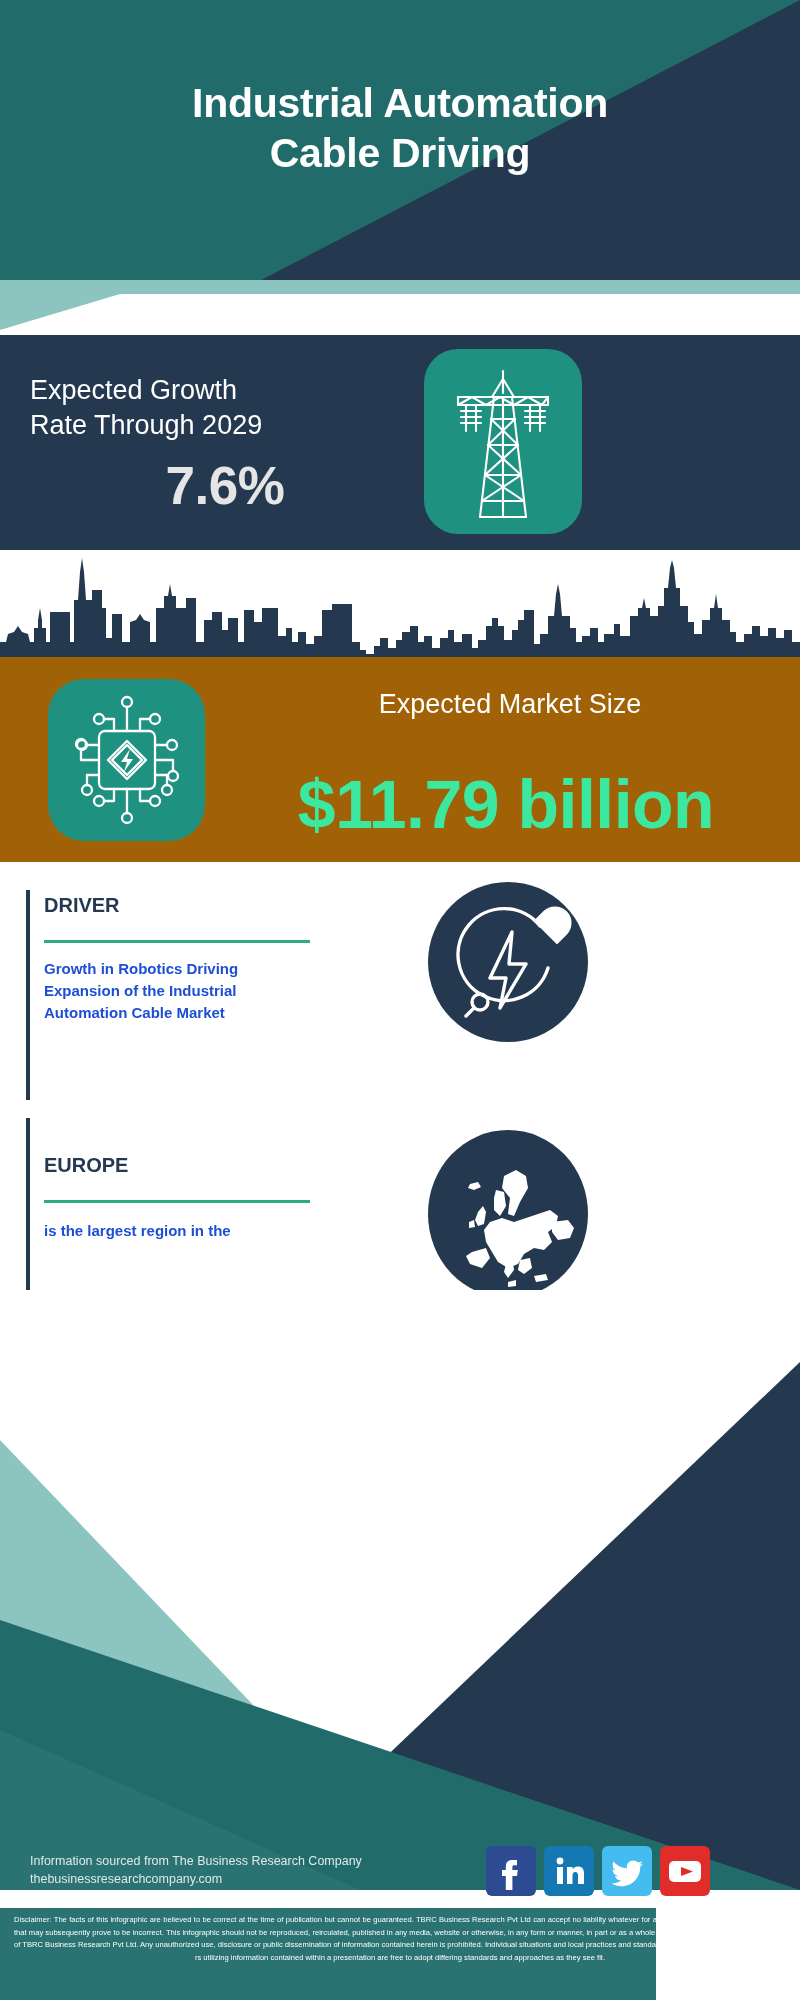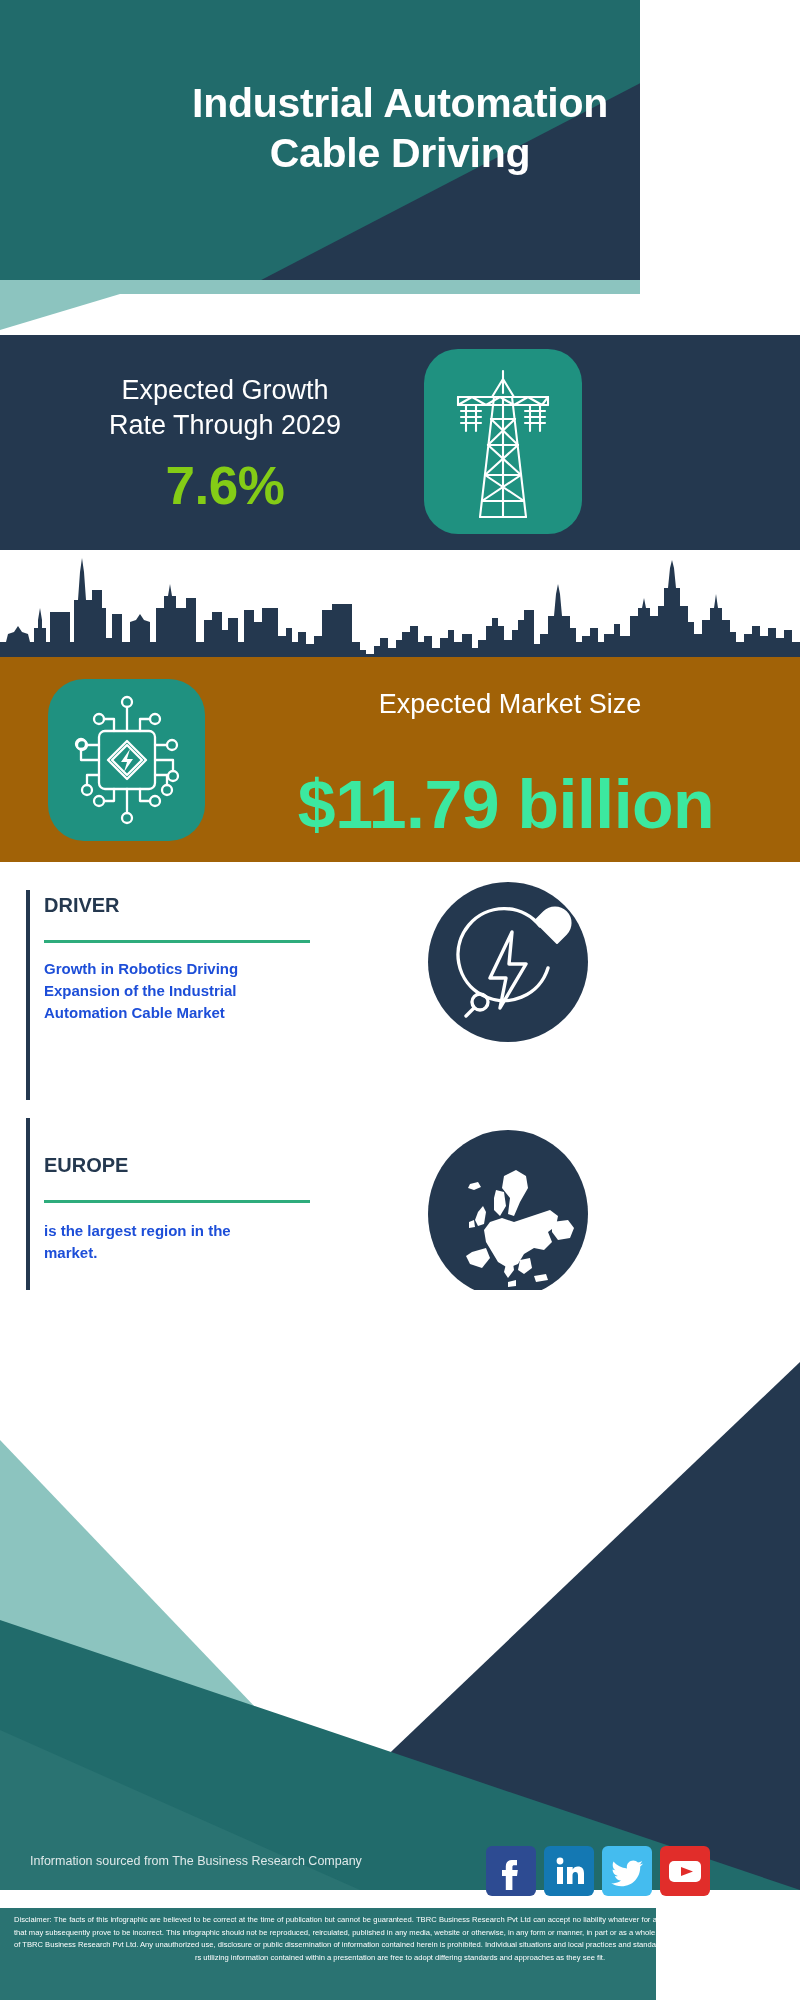--- a/index.html
+++ b/index.html
@@ -19,21 +19,21 @@
     width: 800px;
     height: 2000px;
     background: #ffffff;
     overflow: hidden;
   }
 
   
   .header {
     position: absolute;
     left: 0; top: 0;
-    width: 640px; height: 330px;
+    width: 800px; height: 330px;
     background: #216b6b;
     overflow: hidden;
   }
   .header-diagonal {
     position: absolute;
     left: 0; top: 0;
     width: 800px; height: 330px;
   }
   .header-title {
     position: absolute;
@@ -58,31 +58,30 @@
   .stat1 {
     position: absolute;
     left: 0; top: 335px;
     width: 800px; height: 215px;
     background: #24384f;
   }
   .stat1-text {
     position: absolute;
     left: 30px; top: 38px;
     width: 390px;
-    text-align: center;
     color: #ffffff;
     font-size: 27px;
     line-height: 1.3;
   }
   .stat1-value {
     position: absolute;
     left: 30px; top: 120px;
     width: 390px;
     text-align: center;
-    color: #84cc16;
+    color: #e5e5e5;
     font-size: 53px;
     font-weight: bold;
     letter-spacing: -0.5px;
   }
   .icon-tile-tower {
     position: absolute;
     left: 424px; top: 14px;
     width: 158px; height: 185px;
     background: #1f9180;
     border-radius: 34px;
@@ -417,21 +416,20 @@
           <path d="M46 126 L38 134"></path>
         </g>
       </svg>
     </div>
 
     <div class="insight-rule" style="top:256px; height:192px;"></div>
     <div class="insight-title" style="left:44px; top:292px;">EUROPE</div>
     <div class="insight-underline" style="left:44px; top:338px; width:266px;"></div>
     <div class="insight-body" style="left:44px; top:358px; width:340px;">
       <div>is the largest region in the</div>
-      <div>market.</div>
     </div>
     <div class="insight-circle" style="left:428px; top:268px; width:160px; height:168px;">
       <svg viewBox="0 0 160 168" width="160" height="168">
         <g fill="#ffffff">
 
           <path d="M42 54 L50 52 L53 57 L46 60 L40 58 Z"></path>
 
           <path d="M50 82 L55 76 L58 82 L56 94 L50 96 L47 90 Z"></path>
           <path d="M41 92 L46 90 L47 97 L41 98 Z"></path>
 
@@ -467,20 +465,21 @@
       <polygon points="0,150 430,600 0,600" fill="#8cc4bf"></polygon>
 
       <polygon points="0,330 800,600 0,600" fill="#216b6b"></polygon>
 
       <polygon points="0,440 360,600 0,600" fill="#2a7372"></polygon>
     </svg>
   </div>
 
   <div class="footer-credit">
     <div>Information sourced from The Business Research Company</div>
+    <div>thebusinessresearchcompany.com</div>
   </div>
 
   <div class="social-row">
     <div class="social-tile sc-facebook">
       <svg viewBox="0 0 50 50" width="50" height="50">
         <path fill="#ffffff" d="M30 14h-4.2c-3.6 0-6 2.4-6 6.2V24H16v6h3.8v14h6.6V30h4.6l0.8-6h-5.4v-3
                  c0-1.2 0.5-1.8 1.9-1.8H31V14z"></path>
       </svg>
     </div>
     <div class="social-tile sc-linkedin">

